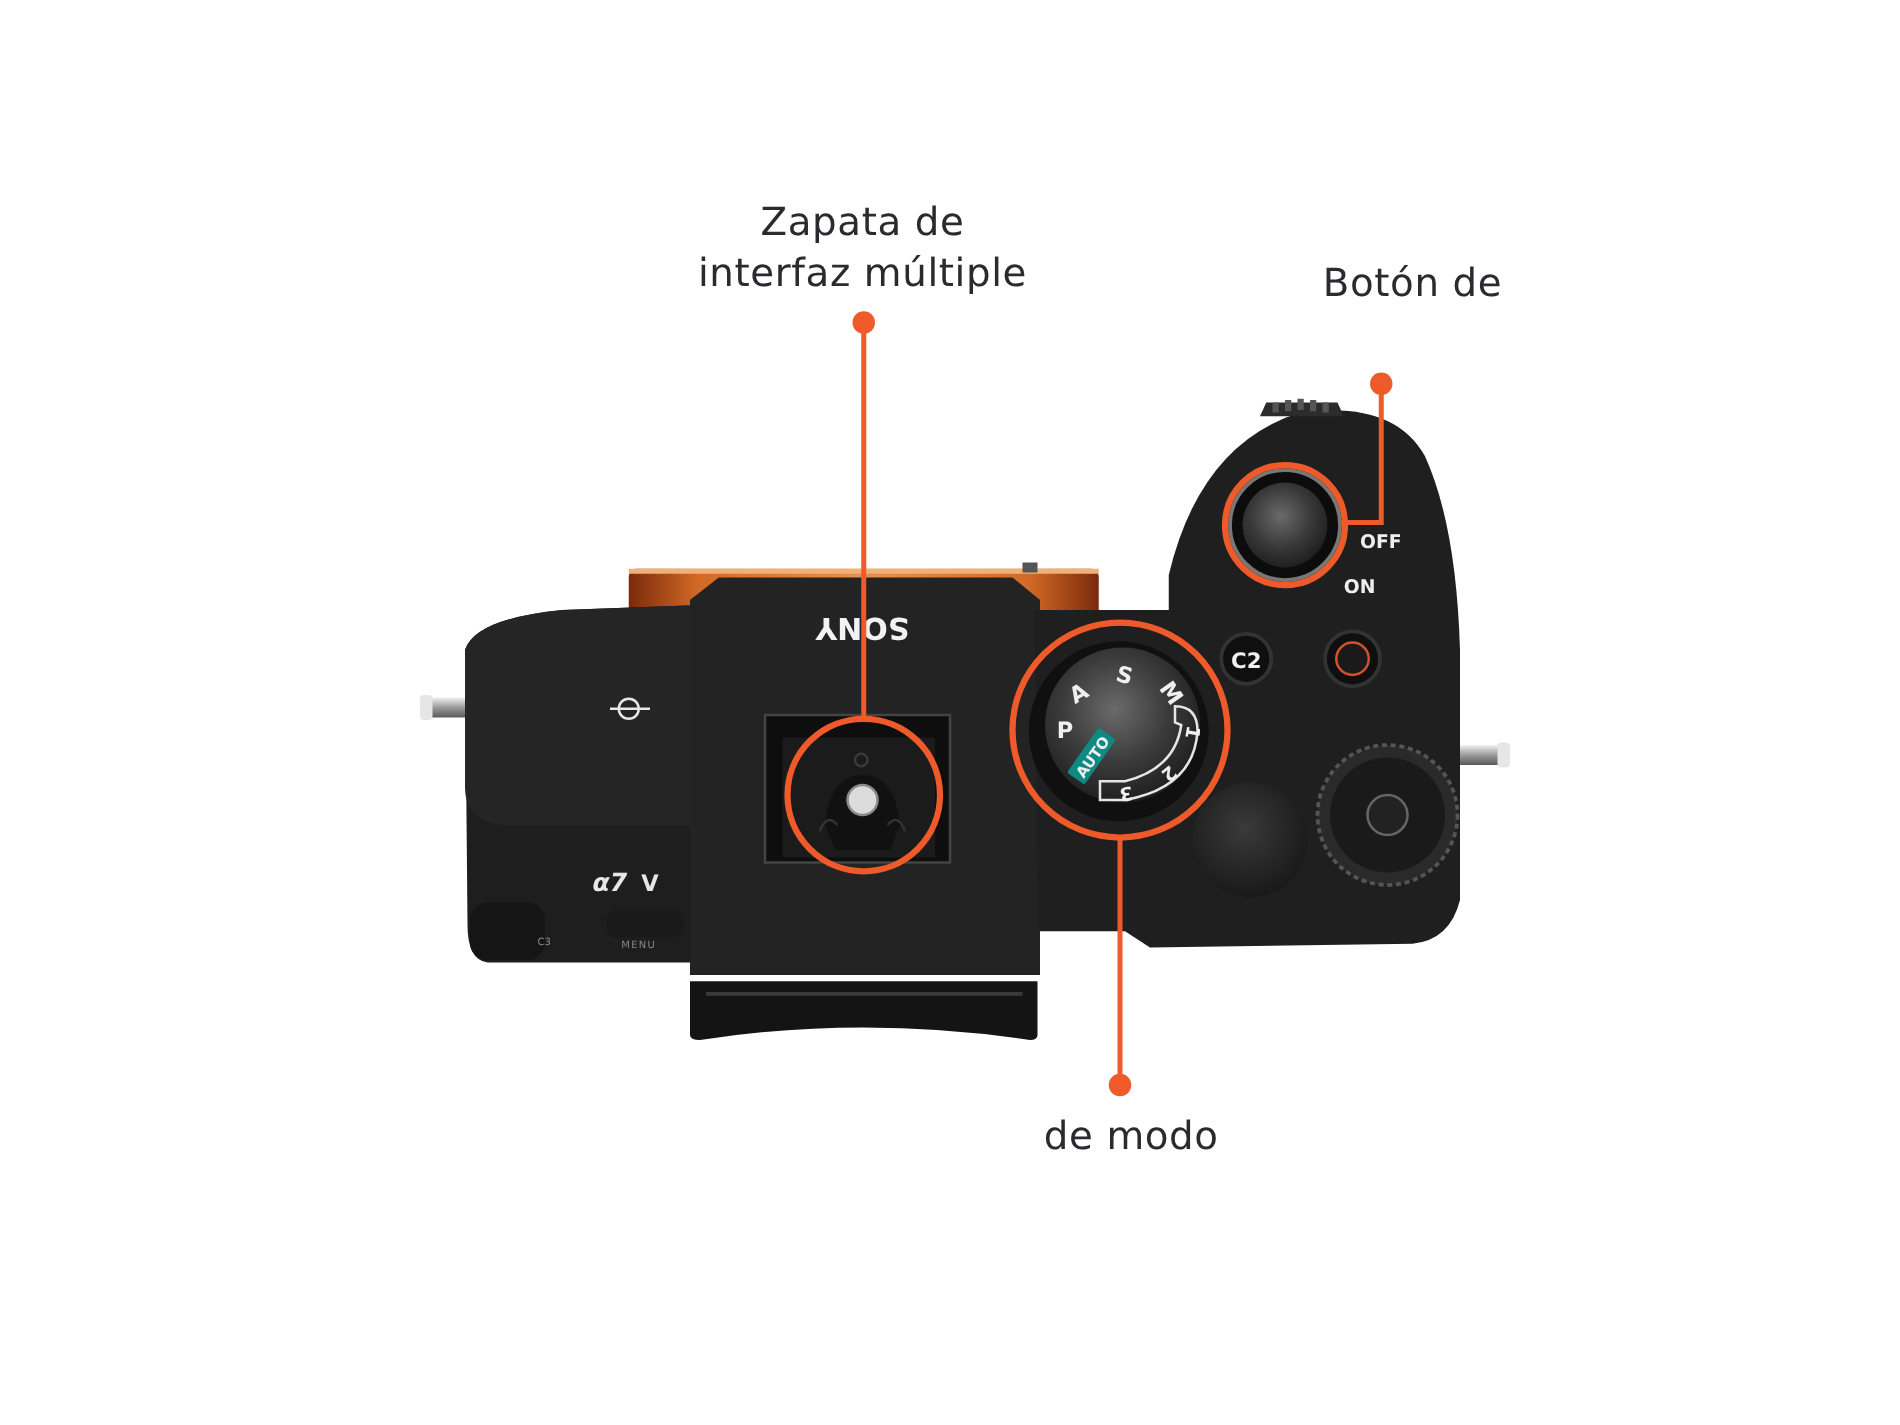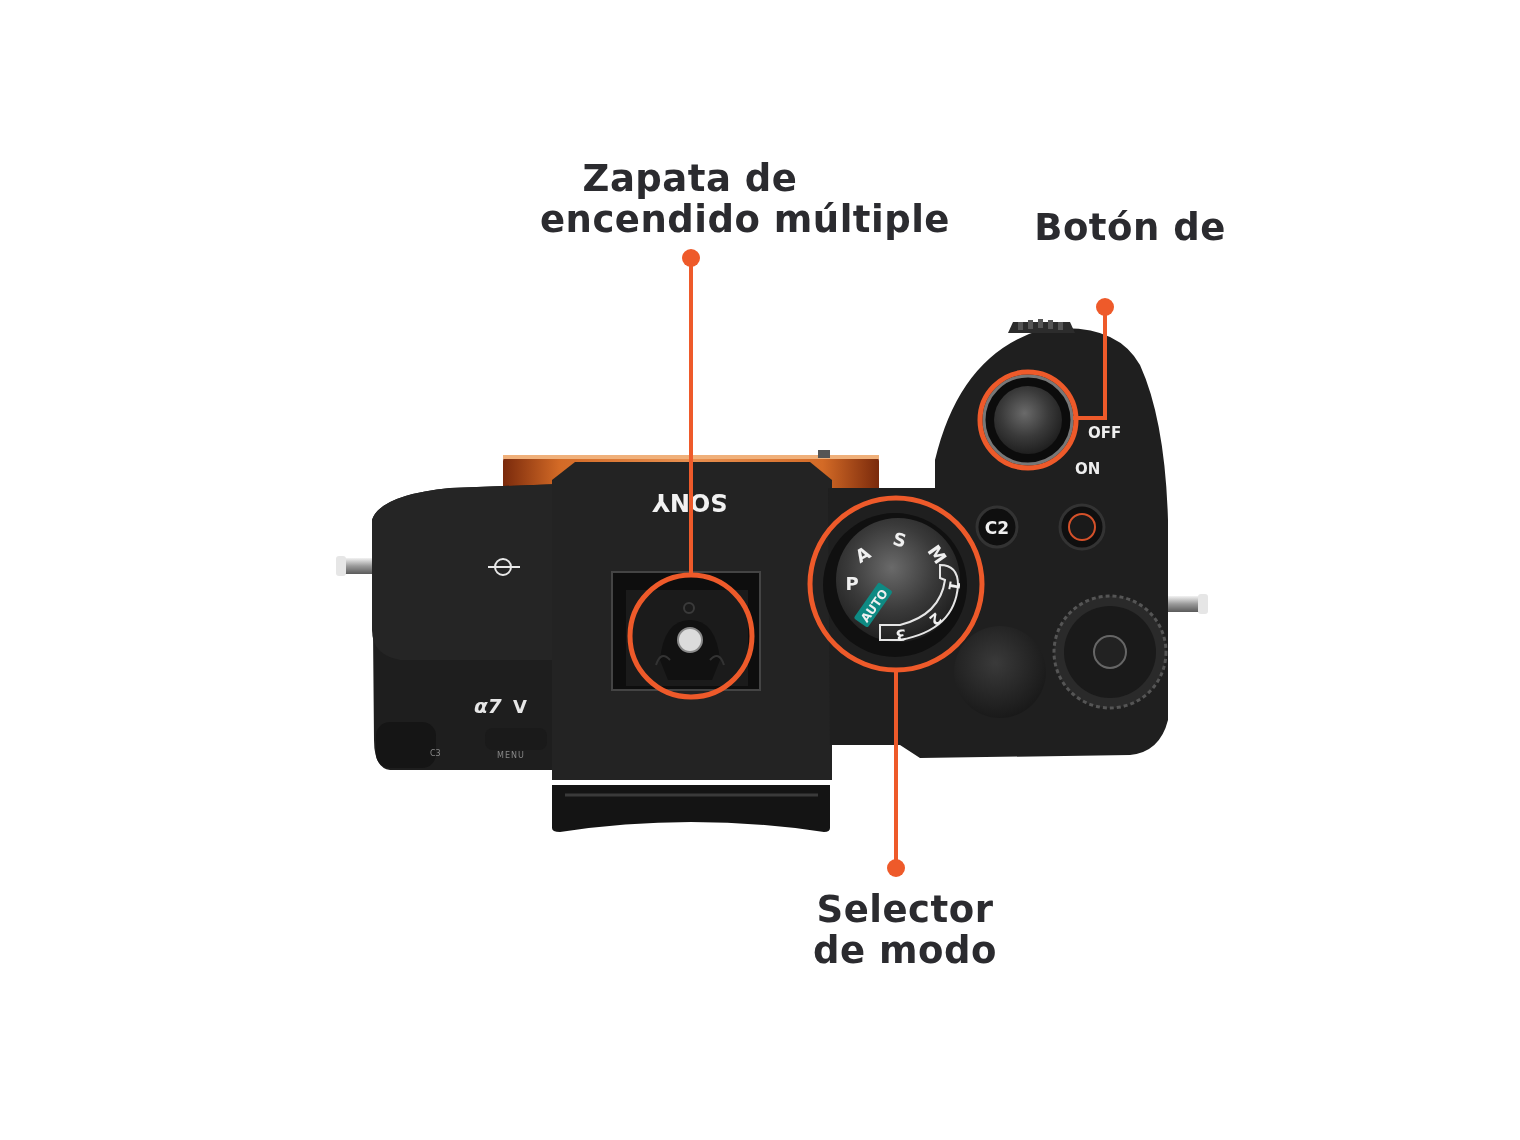--- a/index.html
+++ b/index.html
@@ -1,20 +1,20 @@
 <!DOCTYPE html>
 <html><head>
 <meta charset="utf-8">
 <style>
   html, body { margin:0; padding:0; background:#ffffff; }
   body { width:1520px; height:1140px; position:relative; overflow:hidden;
          font-family:"DejaVu Sans", sans-serif; }
   .stage { position:absolute; left:0; top:0; width:1520px; height:1140px; }
-  .label { position:absolute; text-align:center; color:#2b2b2f; font-weight:bold;
-           font-size:37px; line-height:41px; letter-spacing:0.5px; }
+  .label { position:absolute; text-align:center; color:#2b2b2f; font-weight:normal;
+           font-size:31px; line-height:41px; letter-spacing:0.5px; }
   .label span { display:block; white-space:nowrap; }
   svg text { font-family:"DejaVu Sans", sans-serif; }
 </style>
 </head>
 <body>
 
 <div class="stage">
   <svg width="1520" height="1140" viewBox="0 0 1520 1140">
     <defs>
       <linearGradient id="mountGrad" x1="0" x2="1" y1="0" y2="0">
@@ -157,22 +157,21 @@
     <g stroke="#ee5a2a" fill="none">
       <circle cx="896" cy="584" r="86" stroke-width="5"></circle>
       <line x1="896" y1="670" x2="896" y2="868" stroke-width="4"></line>
       <circle cx="896" cy="868" r="9" fill="#ee5a2a" stroke="none"></circle>
     </g>
   </svg>
 
   
   <div class="label" style="left:540px; top:158px; width:300px;">
     <span>Zapata de</span>
-    <span>encendido múltiple</span>
+    <span>interfaz múltiple</span>
   </div>
   <div class="label" style="left:1015px; top:207px; width:230px;">
     <span>Botón de</span>
   </div>
   <div class="label" style="left:800px; top:889px; width:210px;">
-    <span>Selector</span>
     <span>de modo</span>
   </div>
 </div>
 
 </body></html>

